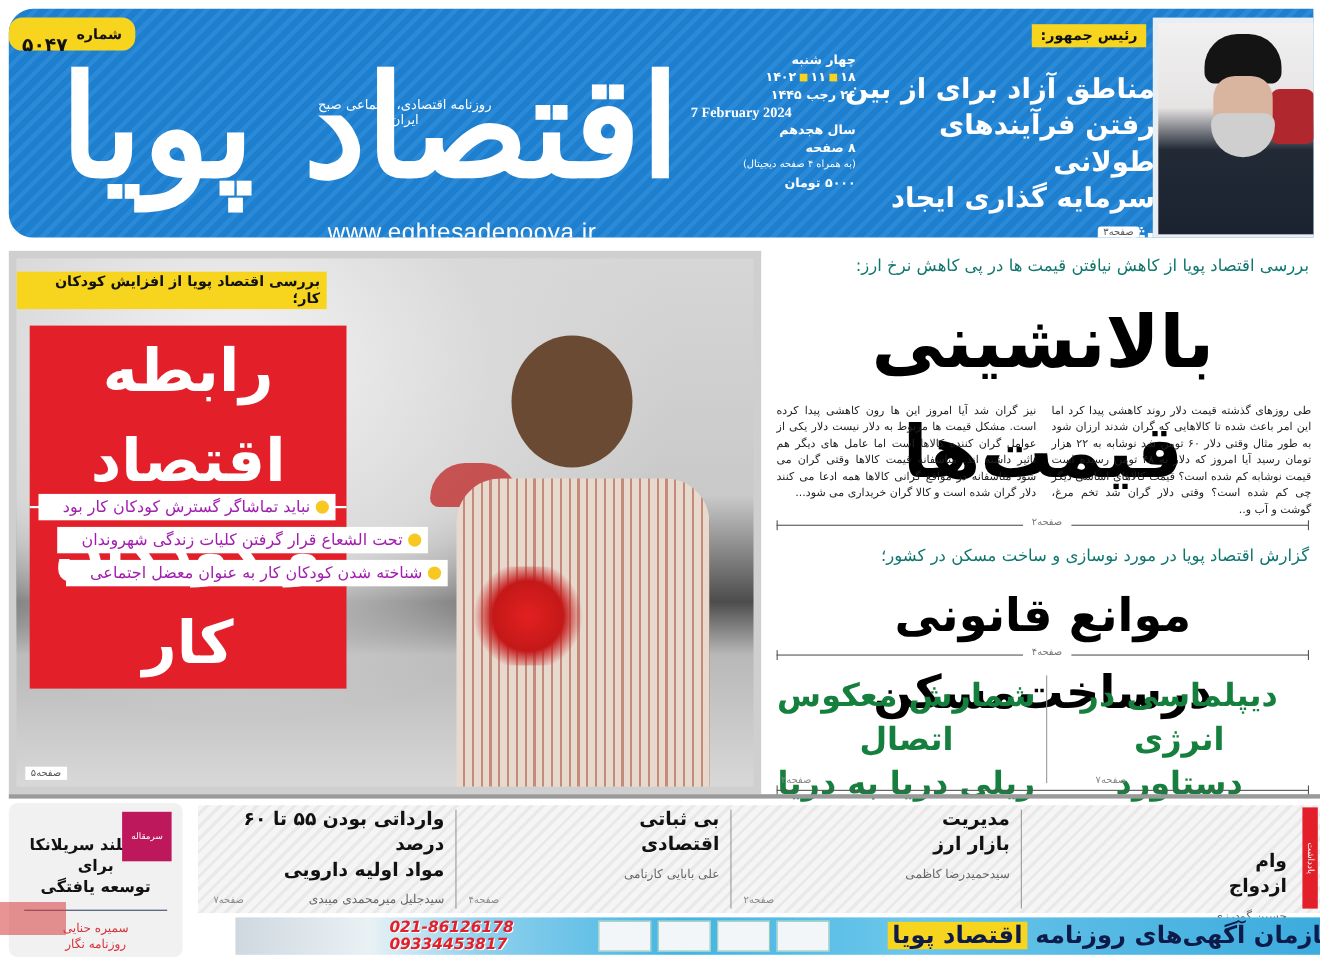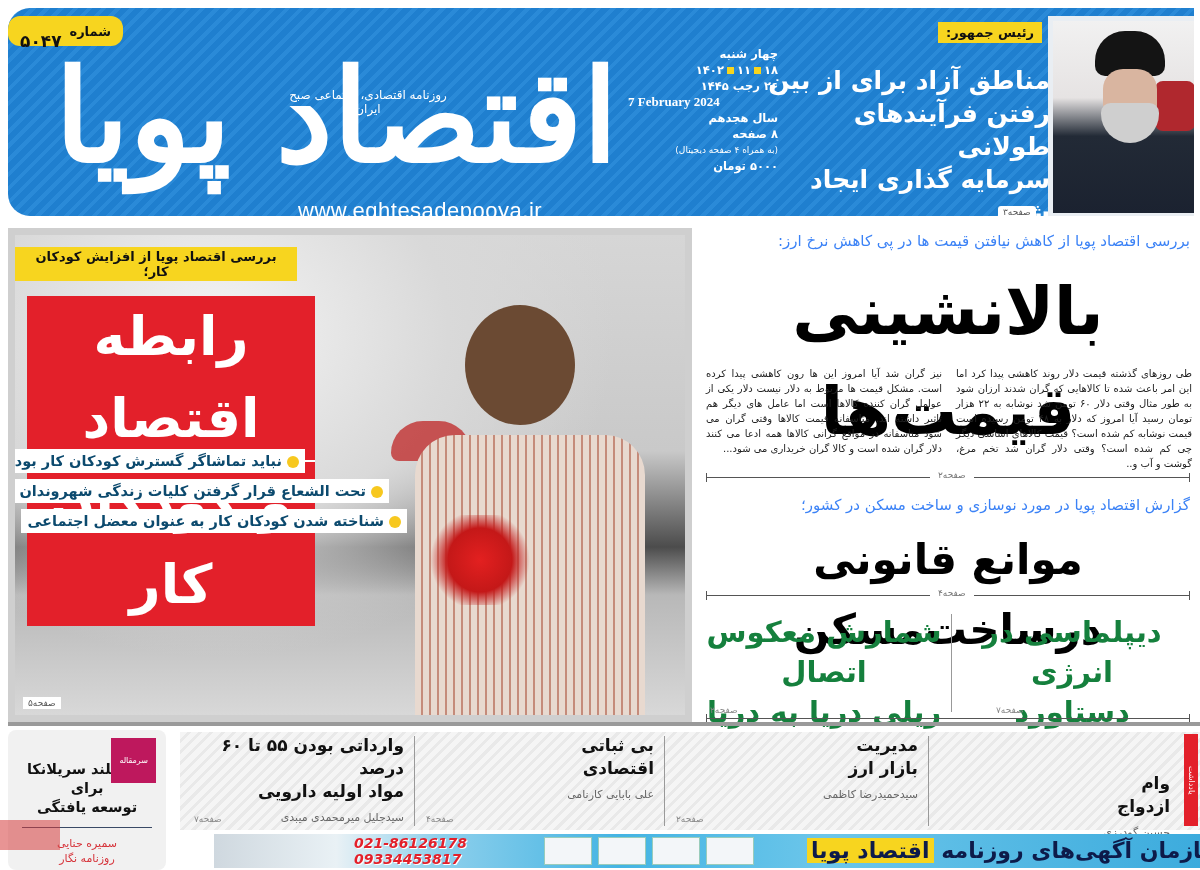--- a/index.html
+++ b/index.html
@@ -74,36 +74,36 @@
   .car-light { position: absolute; left: 376px; top: 186px; width: 80px; height: 40px; background: #c23a3a; border-radius: 40px 40px 10px 10px; opacity: .85; }
   .boy {
     position: absolute; left: 380px; top: 70px; width: 300px; height: 420px;
   }
   .boy .head { position: absolute; left: 70px; top: 0; width: 110px; height: 120px; background: #6b4a33; border-radius: 50%; }
   .boy .shirt { position: absolute; left: 20px; top: 130px; width: 230px; height: 290px;
     background: repeating-linear-gradient(90deg, #e8d9cf 0px, #e8d9cf 6px, #c58b7a 6px, #c58b7a 8px); border-radius: 40px 40px 0 0; }
   .boy .flowers { position: absolute; left: 30px; top: 210px; width: 110px; height: 90px; background: radial-gradient(circle, #e32020 0%, #c41818 45%, transparent 70%); }
 
   .kicker-yellow {
-    position: absolute; right: 388px; top: 12px; background: #f7d51f; color: #111; font-size: 13px; font-weight: bold; padding: 2px 6px; text-align: center;
+    position: absolute; right: 388px; top: 12px; background: #f7d51f; color: #111; font-size: 13px; font-weight: bold; padding: 2px 6px;
   }
   .red-headline {
     position: absolute; left: 12px; top: 38px; width: 288px; background: #e3202a; color: #fff; font-weight: bold;
     font-size: 54px; line-height: 82px; text-align: center; margin-top: 23px;
   }
   .red-headline .line { display: block; border-bottom: 2px solid #fff; }
   .red-headline .line:last-child { border-bottom: none; }
   .bullet-row {
-    position: absolute; background: #fff; color: #0c4a6e; font-weight: bold; font-size: 14.5px; padding: 4px 6px 4px 6px; white-space: nowrap;
+    position: absolute; background: #fff; color: #a21caf; font-weight: normal; font-size: 14.5px; padding: 4px 6px 4px 22px; white-space: nowrap;
   }
   .bullet-row .dot { display: inline-block; width: 12px; height: 12px; background: #f7c81f; border-radius: 50%; margin-left: 5px; vertical-align: middle; }
   .pagetag-photo { position: absolute; left: 8px; bottom: 6px; background: #fff; color: #555; font-size: 9px; padding: 1px 5px; }
 
   
-  .kicker-gray { position: absolute; right: 10px; color: #3b82f6; font-size: 15px; text-align: right; }
+  .kicker-gray { position: absolute; right: 10px; color: #0f766e; font-size: 15px; text-align: right; }
   .main-headline {
     position: absolute; left: 706px; top: 262px; width: 484px; text-align: center; font-weight: bold; color: #000;
     font-size: 66px; line-height: 100px; letter-spacing: -1px;
   }
   .body-col {
     position: absolute; top: 366px; width: 236px; font-size: 10px; line-height: 15px; text-align: justify; color: #222;
   }
   .rule {
     position: absolute; height: 1px; background: #555;
   }

